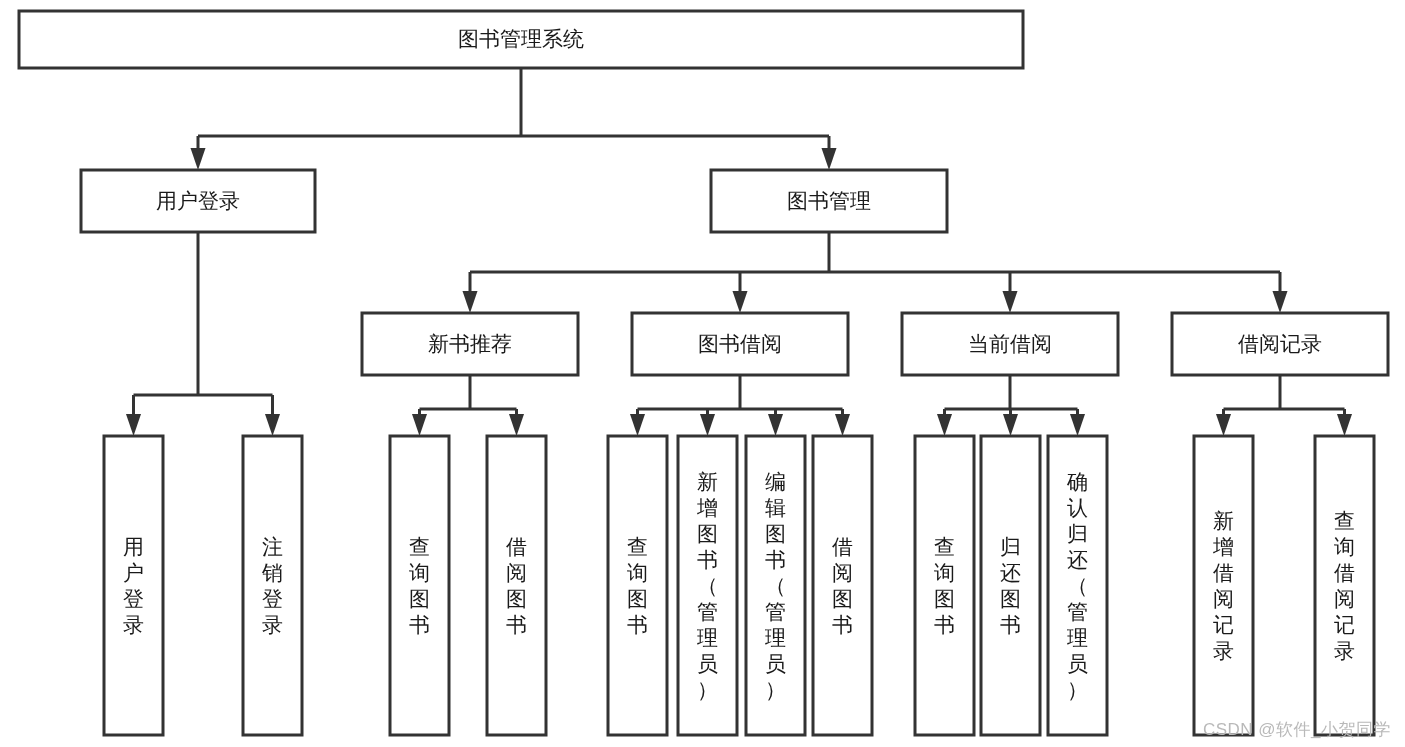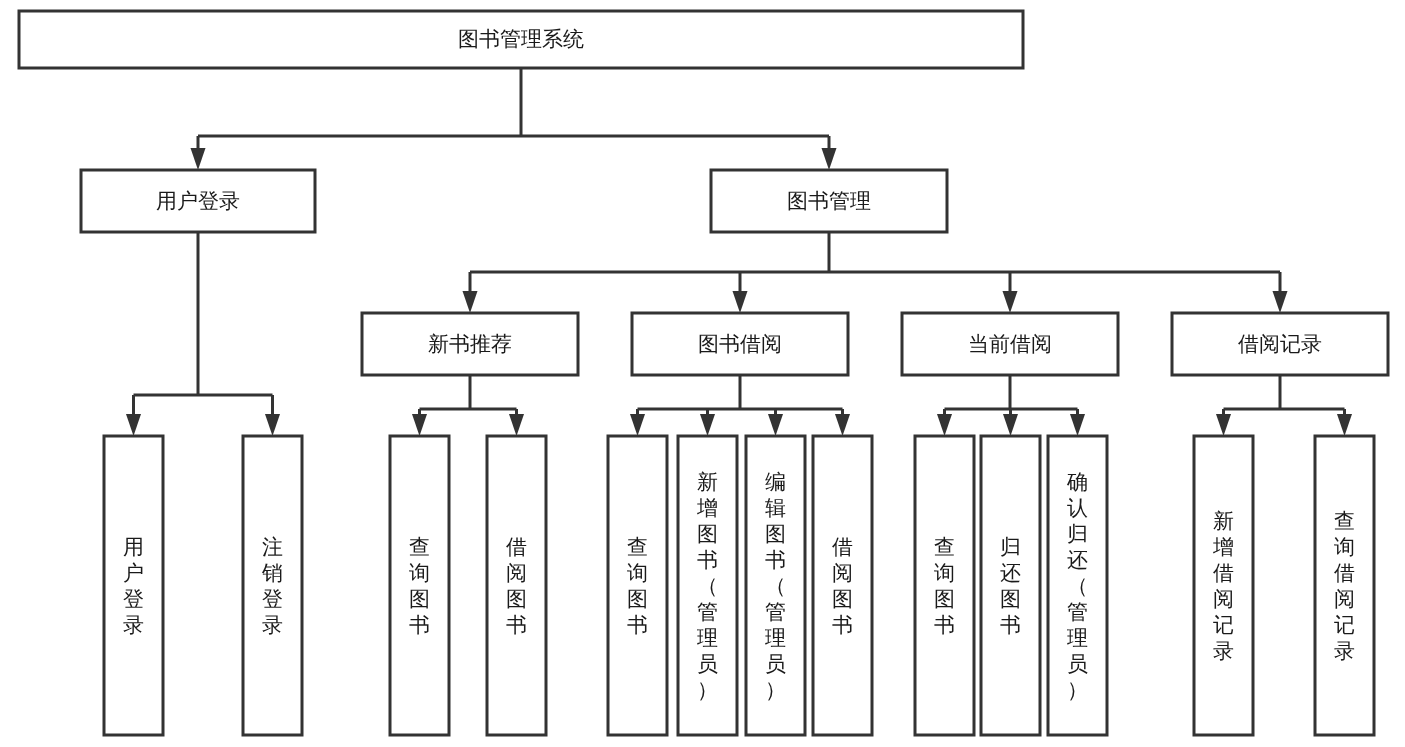--- a/index.html
+++ b/index.html
@@ -214,13 +214,14 @@
         <g>
           <rect x="1194" y="436" width="59" height="299" class="node-box"></rect>
           <text x="1223.5" y="527.78" class="node-label-vertical"><tspan x="1223.5" dy="0">新</tspan><tspan x="1223.5" dy="26">增</tspan><tspan x="1223.5" dy="26">借</tspan><tspan x="1223.5" dy="26">阅</tspan><tspan x="1223.5" dy="26">记</tspan><tspan x="1223.5" dy="26">录</tspan></text>
         </g>
         <g>
           <rect x="1315" y="436" width="59" height="299" class="node-box"></rect>
           <text x="1344.5" y="527.78" class="node-label-vertical"><tspan x="1344.5" dy="0">查</tspan><tspan x="1344.5" dy="26">询</tspan><tspan x="1344.5" dy="26">借</tspan><tspan x="1344.5" dy="26">阅</tspan><tspan x="1344.5" dy="26">记</tspan><tspan x="1344.5" dy="26">录</tspan></text>
         </g>
       </g>
   </svg>
+  <div class="watermark">CSDN @软件_小贺同学</div>
 </div>
 
 </body></html>

